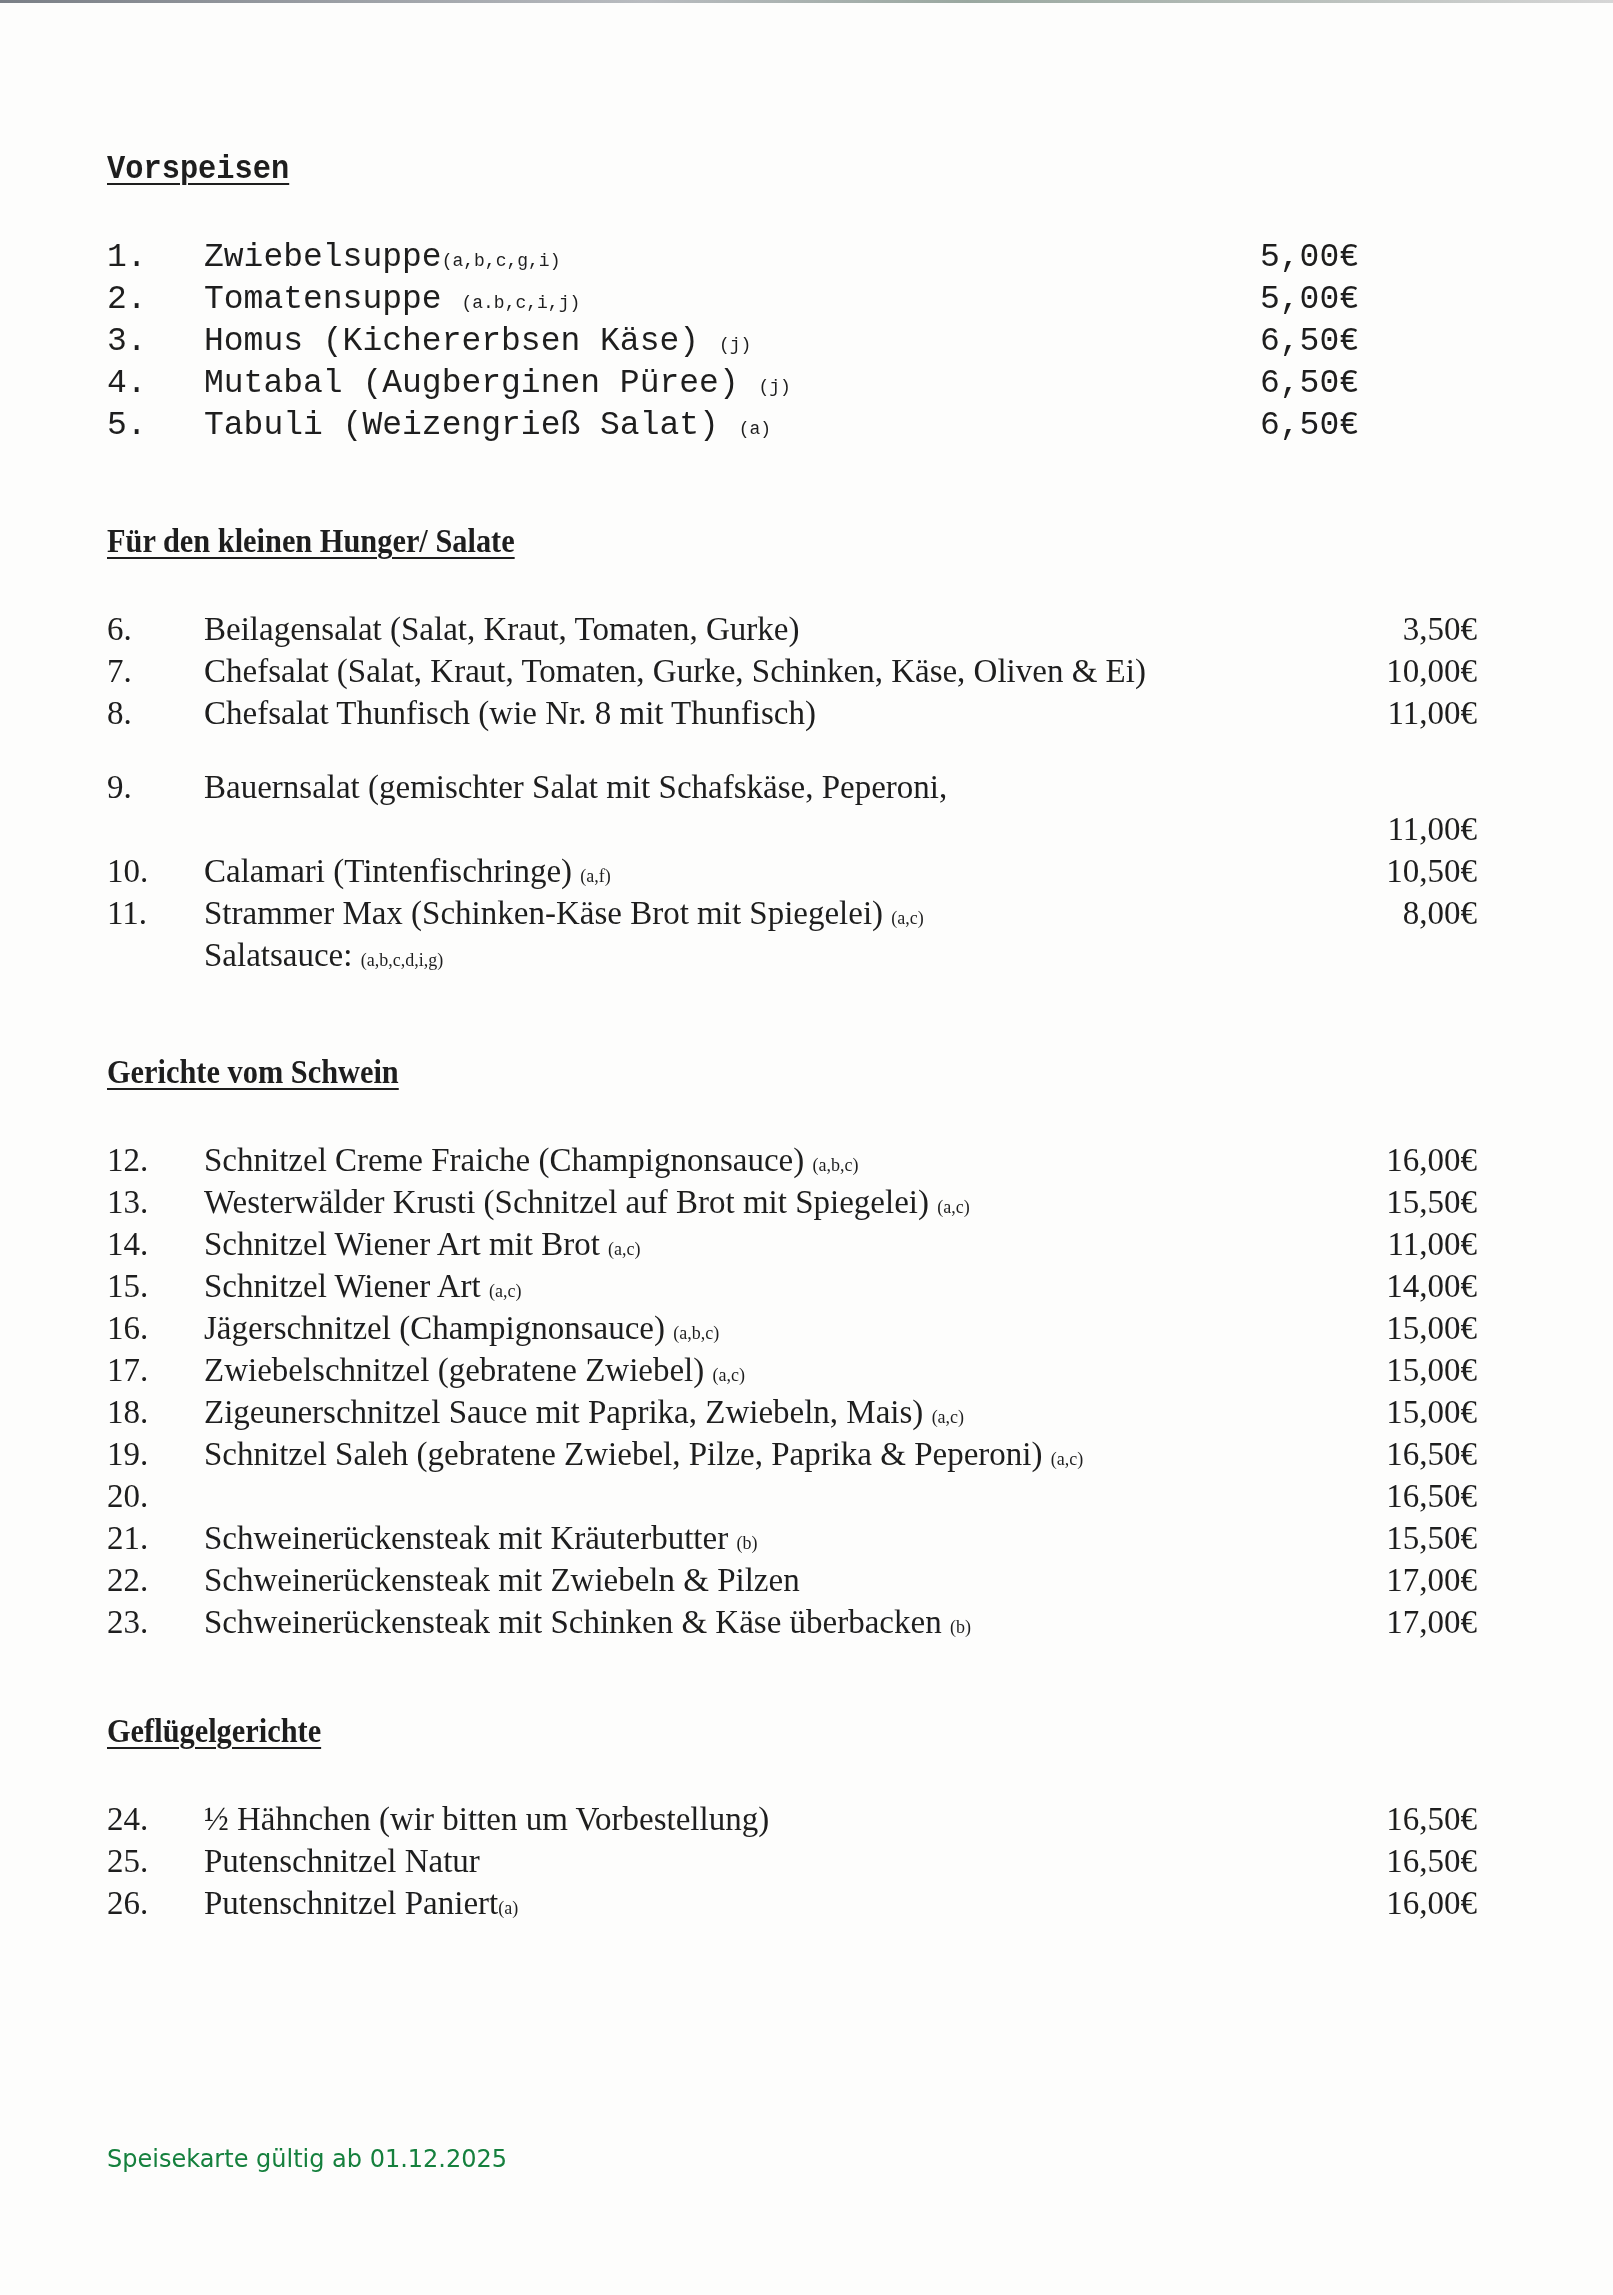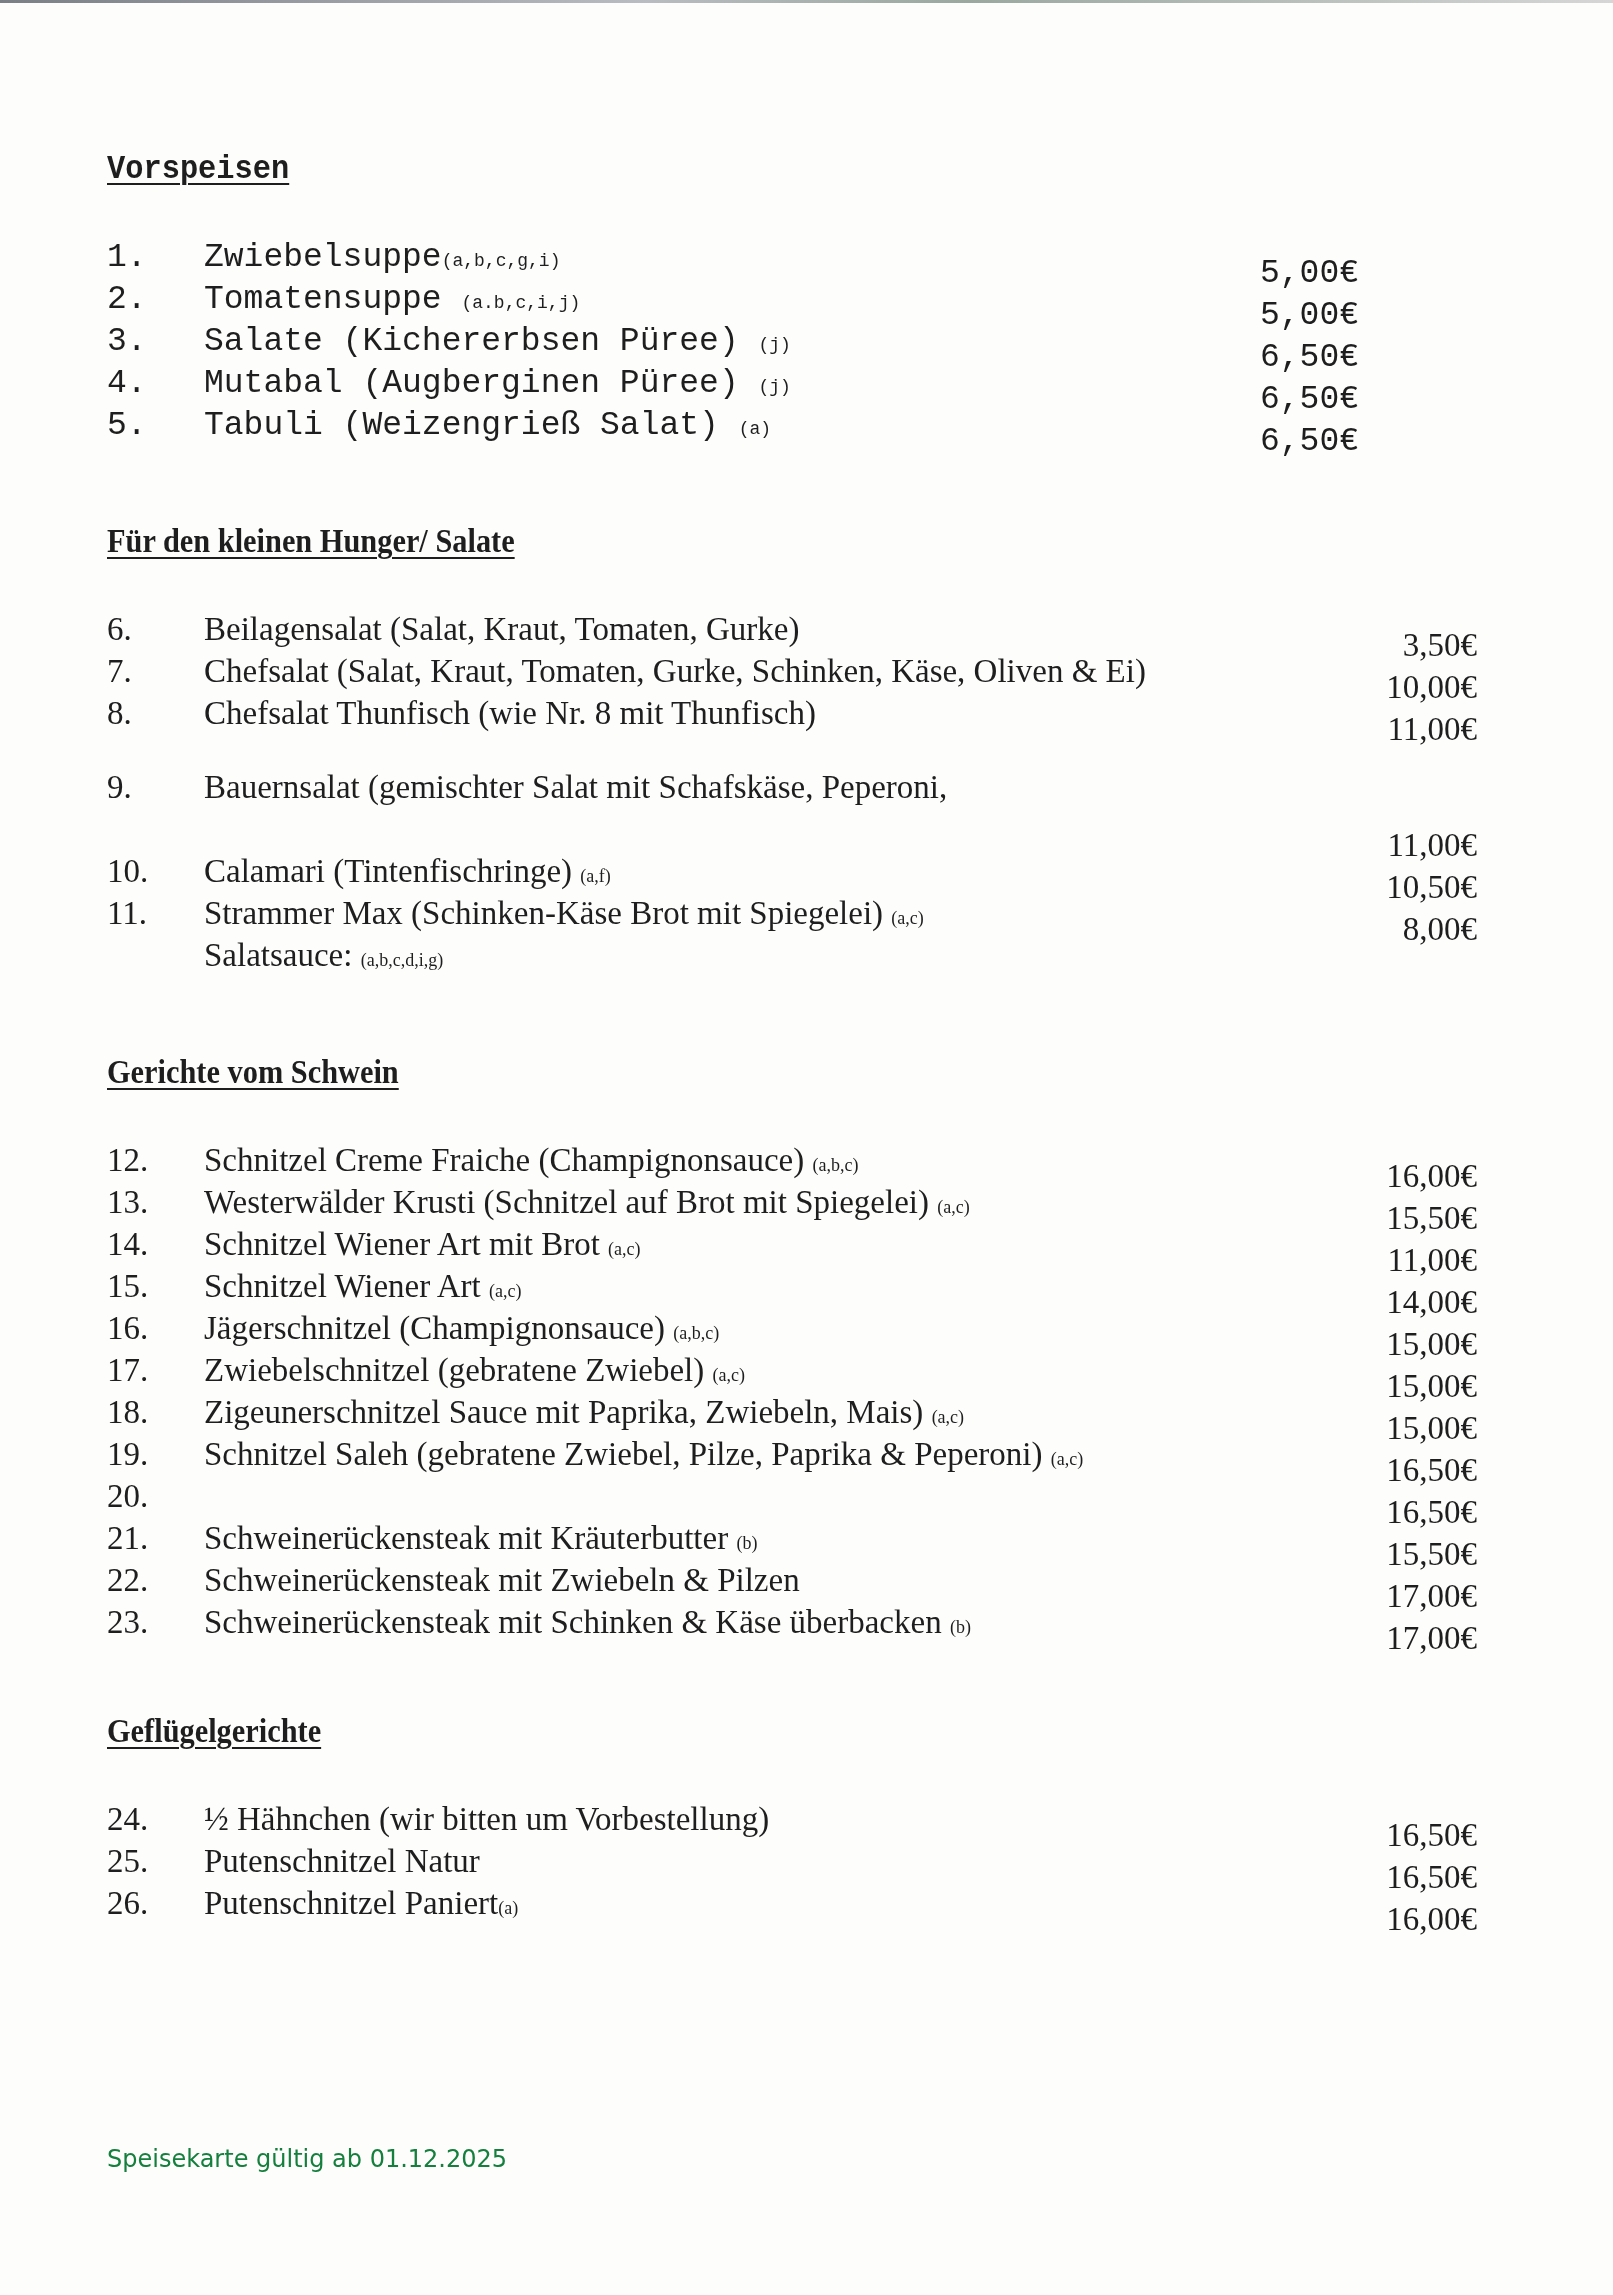--- a/index.html
+++ b/index.html
@@ -20,21 +20,21 @@
     transform: scaleX(0.92); transform-origin: left center; display: inline-block;
   }
   .items { position: relative; }
   .row {
     position: relative; height: 42px; line-height: 42px; font-size: 33px;
     white-space: nowrap;
   }
   .row .num { position: absolute; left: 0; top: 0; }
   .row .name { position: absolute; left: 97px; top: 0; }
   .row .allergen { font-size: 18px; }
-  .row .price { position: absolute; top: 16px; text-align: right; }
+  .row .price { position: absolute; top: 0; text-align: right; }
   .sec-vor .price { right: 40px; }
   .sec-other .price { right: -78px; }
   .gap { height: 32px; }
   .footer {
     position: absolute; left: 107px; top: 2145px;
     font-family: "DejaVu Sans", "Liberation Sans", sans-serif;
     font-size: 24px; color: #15803d;
   }
 </style>
 </head>
@@ -50,21 +50,21 @@
         <span class="name"><span>Zwiebelsuppe</span><span class="allergen">(a,b,c,g,i)</span></span>
         <span class="price">5,00€</span>
       </div>
     <div class="row">
         <span class="num">2.</span>
         <span class="name"><span>Tomatensuppe </span><span class="allergen">(a.b,c,i,j)</span></span>
         <span class="price">5,00€</span>
       </div>
     <div class="row">
         <span class="num">3.</span>
-        <span class="name"><span>Salate (Kichererbsen Püree) </span><span class="allergen">(j)</span></span>
+        <span class="name"><span>Homus (Kichererbsen Käse) </span><span class="allergen">(j)</span></span>
         <span class="price">6,50€</span>
       </div>
     <div class="row">
         <span class="num">4.</span>
         <span class="name"><span>Mutabal (Augberginen Püree) </span><span class="allergen">(j)</span></span>
         <span class="price">6,50€</span>
       </div>
     <div class="row">
         <span class="num">5.</span>
         <span class="name"><span>Tabuli (Weizengrieß Salat) </span><span class="allergen">(a)</span></span>

